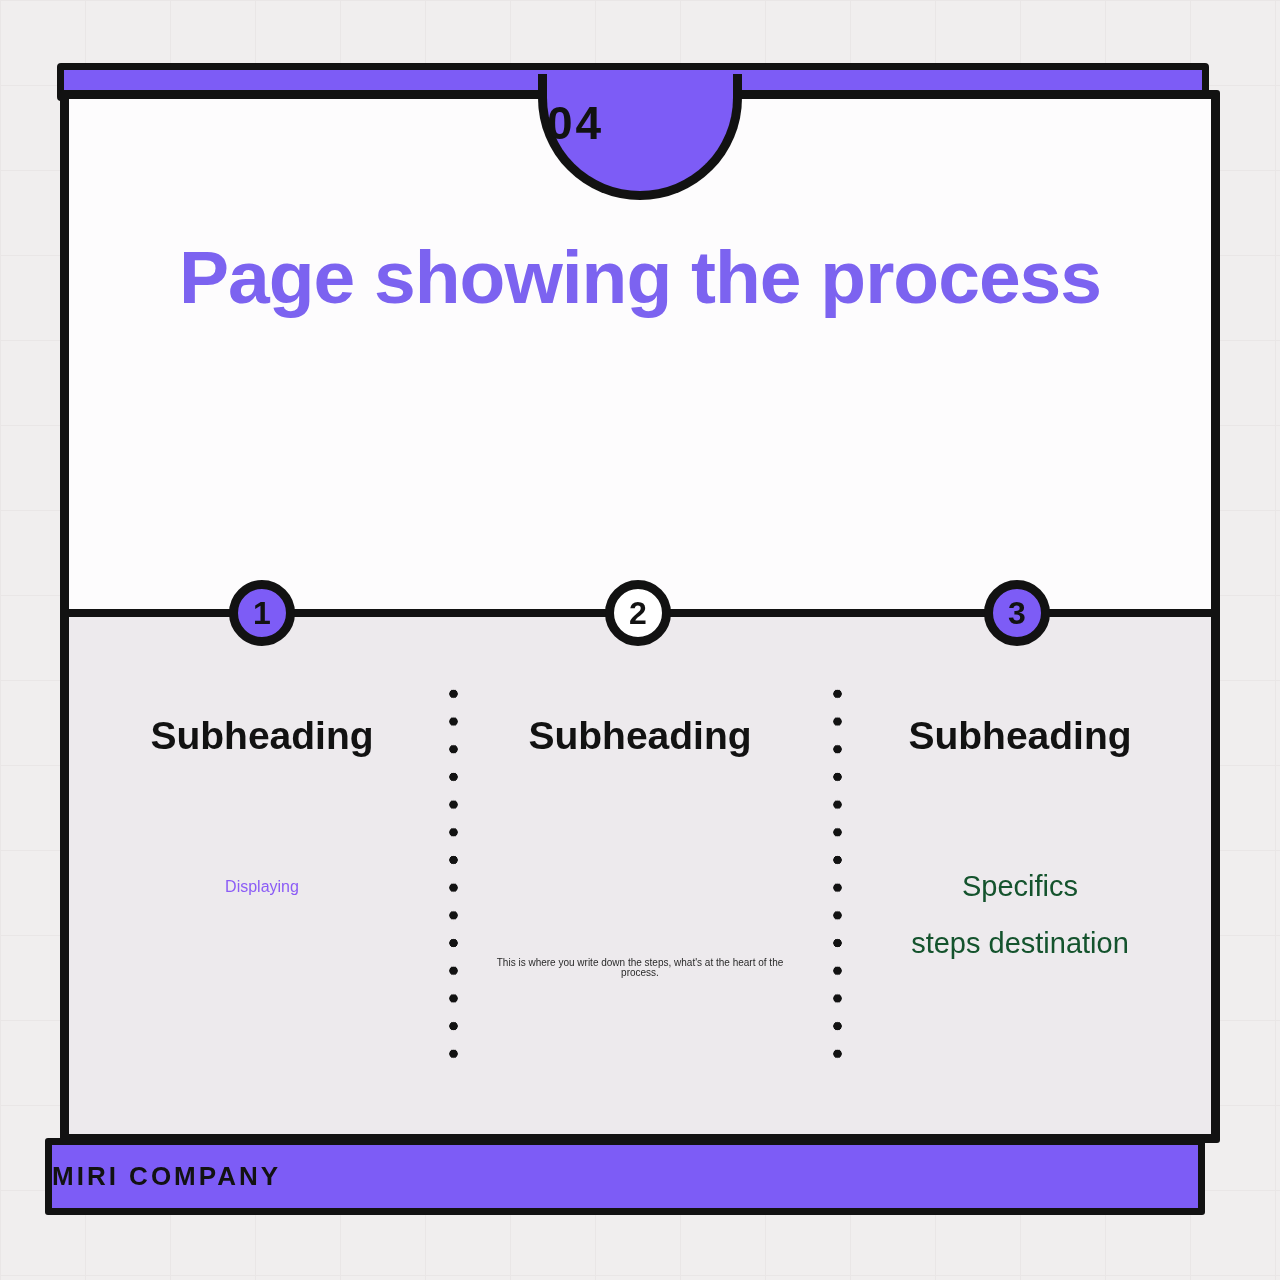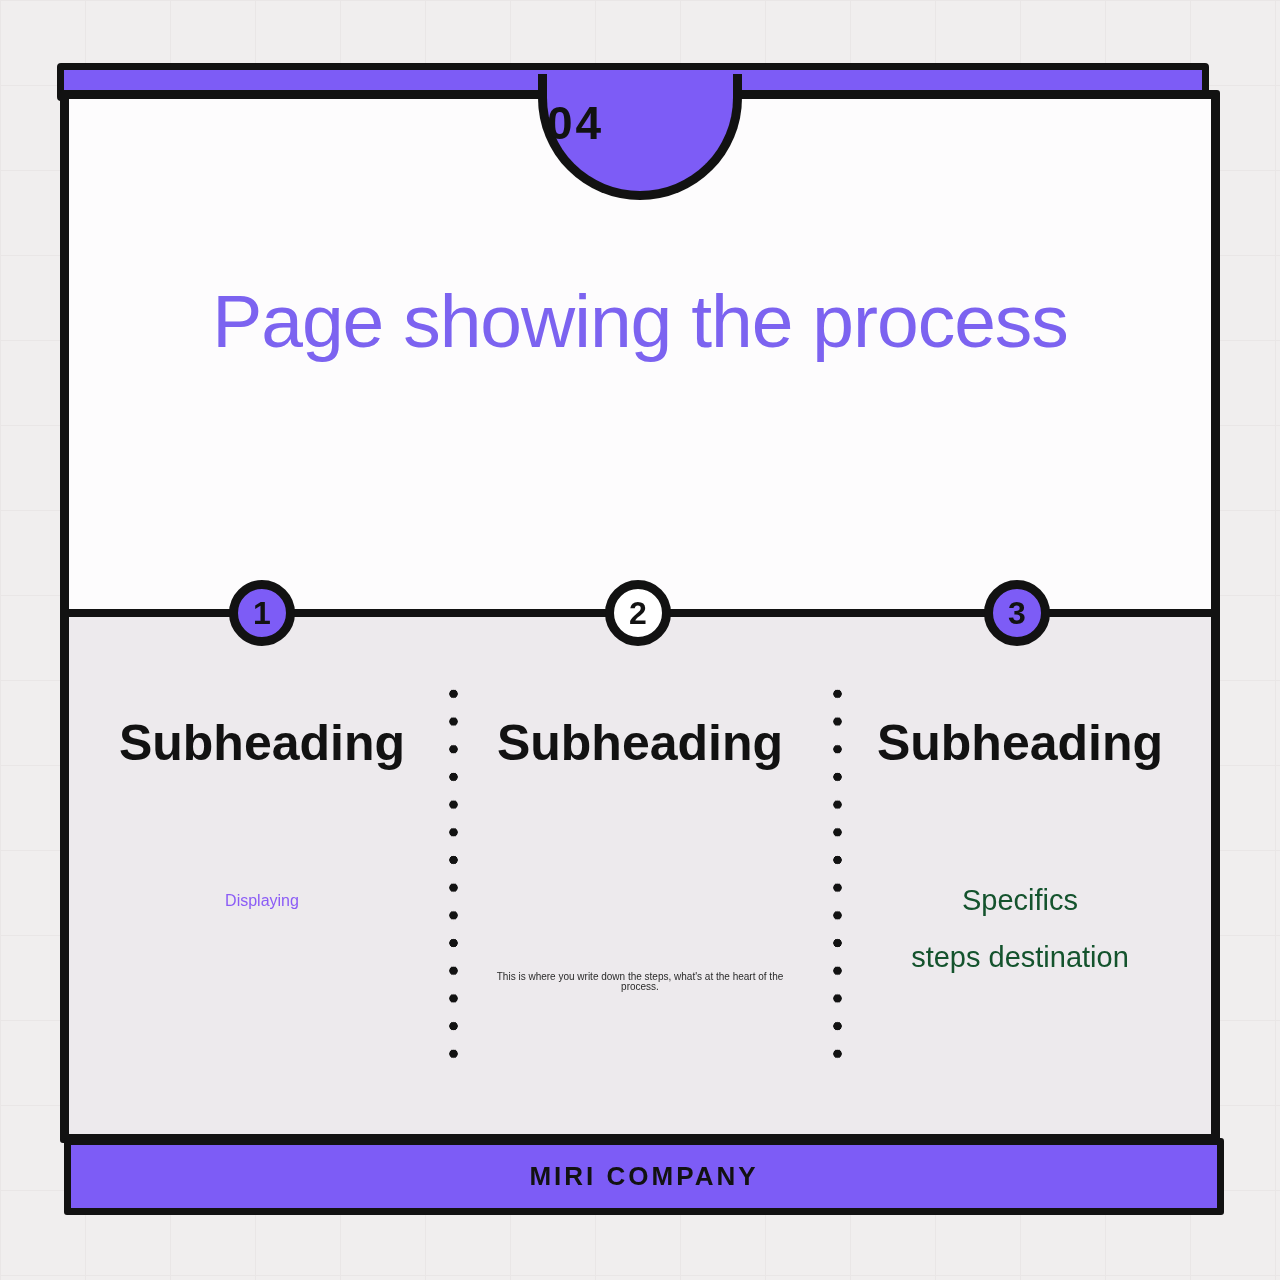--- a/index.html
+++ b/index.html
@@ -69,24 +69,23 @@
   .badge-number{
     margin-top:22px;
     font-size:46px; font-weight:800; letter-spacing:3px;
     color:var(--ink);
   }
 
   
   .page-title{
     position:absolute; left:60px; top:234px; width:1160px;
     text-align:center;
-    font-size:75px; font-weight:400; letter-spacing:-1px;
+    font-size:75px; font-weight:700; letter-spacing:-1px;
     color:var(--title-purple);
     z-index:4;
-    margin-top:44px;
   }
 
   
   .marker{
     position:absolute; top:580px; width:66px; height:66px;
     border:9px solid var(--ink); border-radius:50%;
     display:flex; align-items:center; justify-content:center;
     z-index:4;
     font-size:32px; font-weight:700; color:var(--ink);
   }
@@ -99,21 +98,21 @@
   
   .col{
     position:absolute; top:700px; width:380px; height:420px;
     text-align:center; z-index:4;
   }
   .col-1{left:72px;}
   .col-2{left:450px;}
   .col-3{left:830px;}
   .subheading{
     margin-top:14px;
-    font-size:50px; font-weight:700; color:var(--ink);
+    font-size:39px; font-weight:700; color:var(--ink);
   }
   .body-1{
     margin-top:108px;
     font-size:16px; line-height:42px; color:#8b5cf6;
   }
   .body-2{
     margin-top:200px;
     font-size:10px; line-height:10px; color:#2a2a2a;
     padding:0 40px;
   }
@@ -127,25 +126,25 @@
     position:absolute; top:680px; width:9px; height:388px; z-index:4;
     background-image:radial-gradient(circle closest-side, var(--ink) 88%, transparent 100%);
     background-size:9px 27.7px;
     background-repeat:repeat-y;
   }
   .dots-1{left:449px;}
   .dots-2{left:833px;}
 
   
   .footer-bar{
-    position:absolute; left:64px; top:1138px; width:1160px; height:77px;
+    position:absolute; left:45px; top:1138px; width:1160px; height:77px;
     background:var(--purple);
     border:7px solid var(--ink);
     border-radius:3px;
-    display:flex; align-items:center; justify-content:center;
+    display:flex; align-items:center; justify-content:flex-start;
     z-index:5;
   }
   .footer-label{
     font-size:26px; font-weight:700; letter-spacing:3px;
     color:var(--ink);
   }
 </style>
 </head>
 <body>
 

